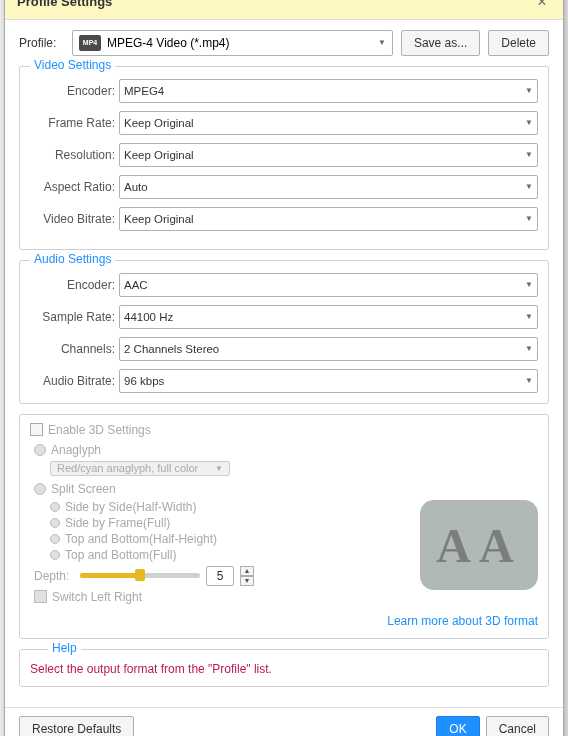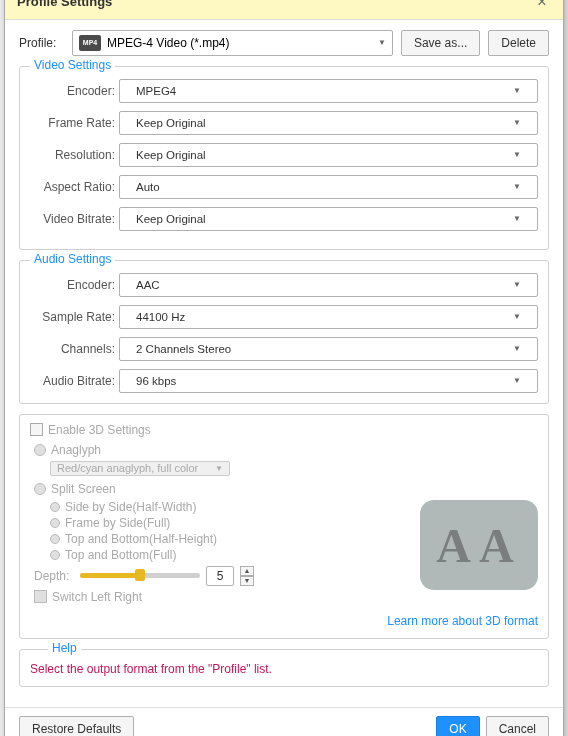--- a/index.html
+++ b/index.html
@@ -136,21 +136,21 @@
       color: #555;
       font-size: 12px;
     }
     .form-select {
       flex: 1;
       height: 24px;
       border: 1px solid #b0b0b0;
       border-radius: 2px;
       background: #fff;
       font-size: 12px;
-      padding: 0 16px;
+      padding: 0 4px;
       display: flex;
       align-items: center;
       justify-content: space-between;
       cursor: pointer;
       overflow: hidden;
     }
     .select-arrow {
       font-size: 8px;
       color: #666;
       margin-left: 2px;
@@ -499,21 +499,21 @@
           <div class="radio-row">
             <div class="radio-dot"></div>
             <span class="radio-label">Split Screen</span>
           </div>
           <div class="sub-radio-row">
             <div class="radio-dot" style="width:10px;height:10px;"></div>
             <span class="radio-label">Side by Side(Half-Width)</span>
           </div>
           <div class="sub-radio-row">
             <div class="radio-dot" style="width:10px;height:10px;"></div>
-            <span class="radio-label">Frame by Side(Full)</span>
+            <span class="radio-label">Side by Frame(Full)</span>
           </div>
           <div class="sub-radio-row">
             <div class="radio-dot" style="width:10px;height:10px;"></div>
             <span class="radio-label">Top and Bottom(Half-Height)</span>
           </div>
           <div class="sub-radio-row">
             <div class="radio-dot" style="width:10px;height:10px;"></div>
             <span class="radio-label">Top and Bottom(Full)</span>
           </div>
 

